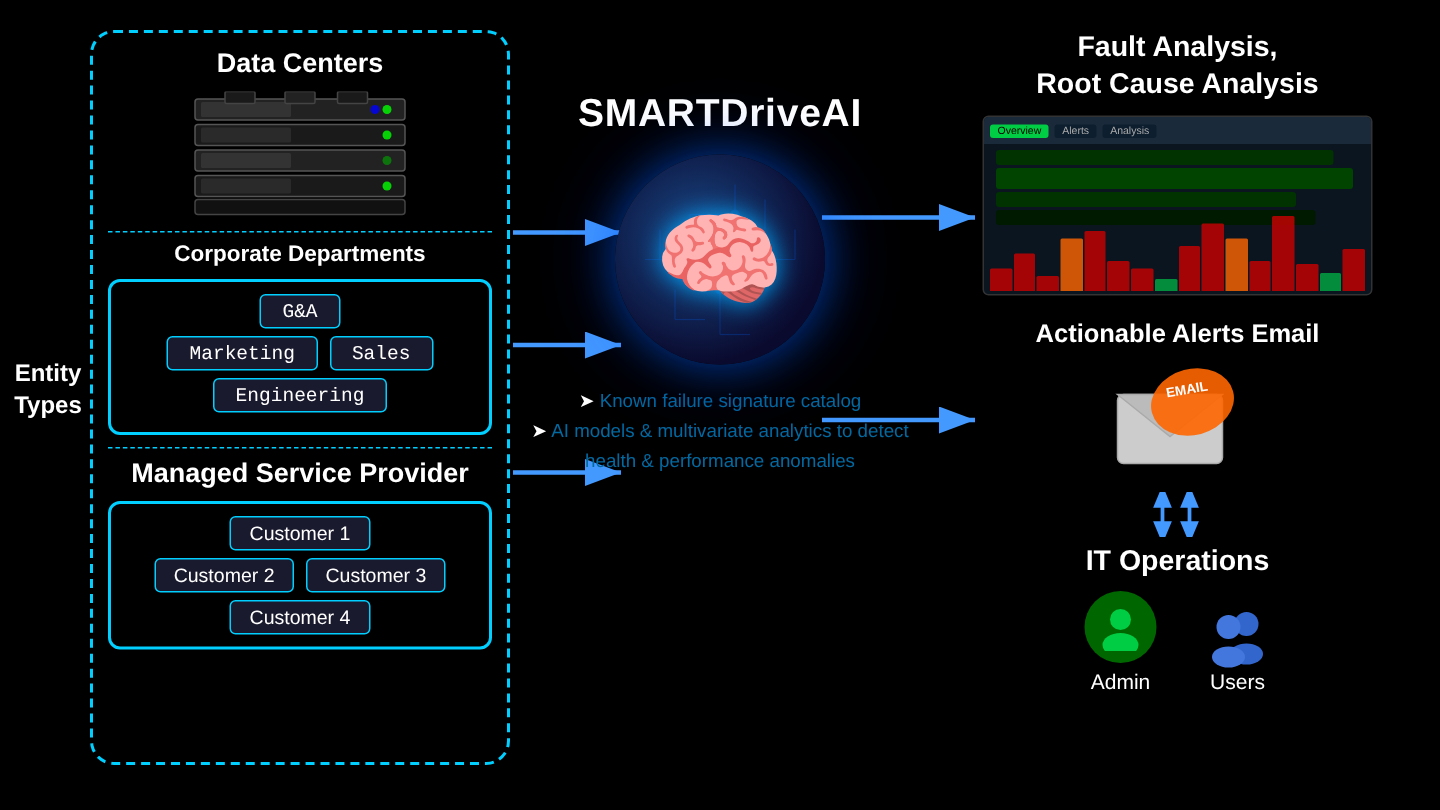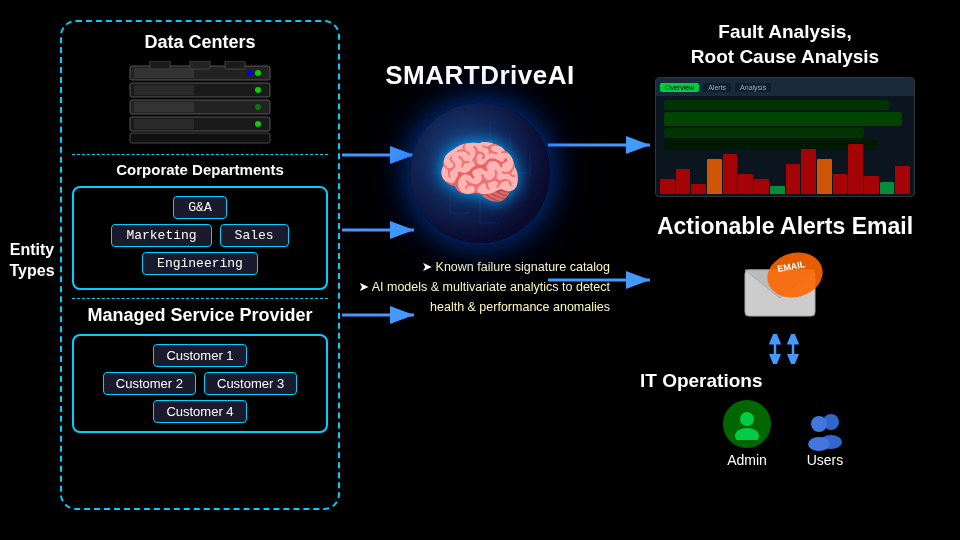--- a/index.html
+++ b/index.html
@@ -144,23 +144,23 @@
       z-index: 2;
     }
     .brain-circuit {
       position: absolute;
       width: 100%;
       height: 100%;
       opacity: 0.4;
     }
 
     .bullet-text {
-      text-align: right;
+      text-align: center;
       font-size: 12.5px;
-      color: #fef9c3;
+      color: #0369a1;
       line-height: 1.6;
       padding: 0 10px;
     }
     .bullet-text p::before {
       content: '➤ ';
       color: #fff;
     }
 
     
     .right-panel {
@@ -227,33 +227,33 @@
       flex: 1;
       background: #cc0000;
       opacity: 0.8;
       border-radius: 1px 1px 0 0;
     }
     .dash-bar.orange { background: #ff6600; }
     .dash-bar.green { background: #00aa44; }
 
     .alerts-title {
       text-align: center;
-      font-size: 23px;
+      font-size: 17px;
       font-weight: bold;
       color: #fff;
       margin-bottom: 10px;
     }
 
     .email-icon-wrap {
       text-align: center;
       margin-bottom: 10px;
     }
 
     .it-ops-title {
-      text-align: left;
+      text-align: center;
       font-size: 19px;
       font-weight: bold;
       color: #fff;
       margin-bottom: 8px;
     }
     .it-ops-icons {
       display: flex;
       justify-content: center;
       align-items: flex-end;
       gap: 32px;

